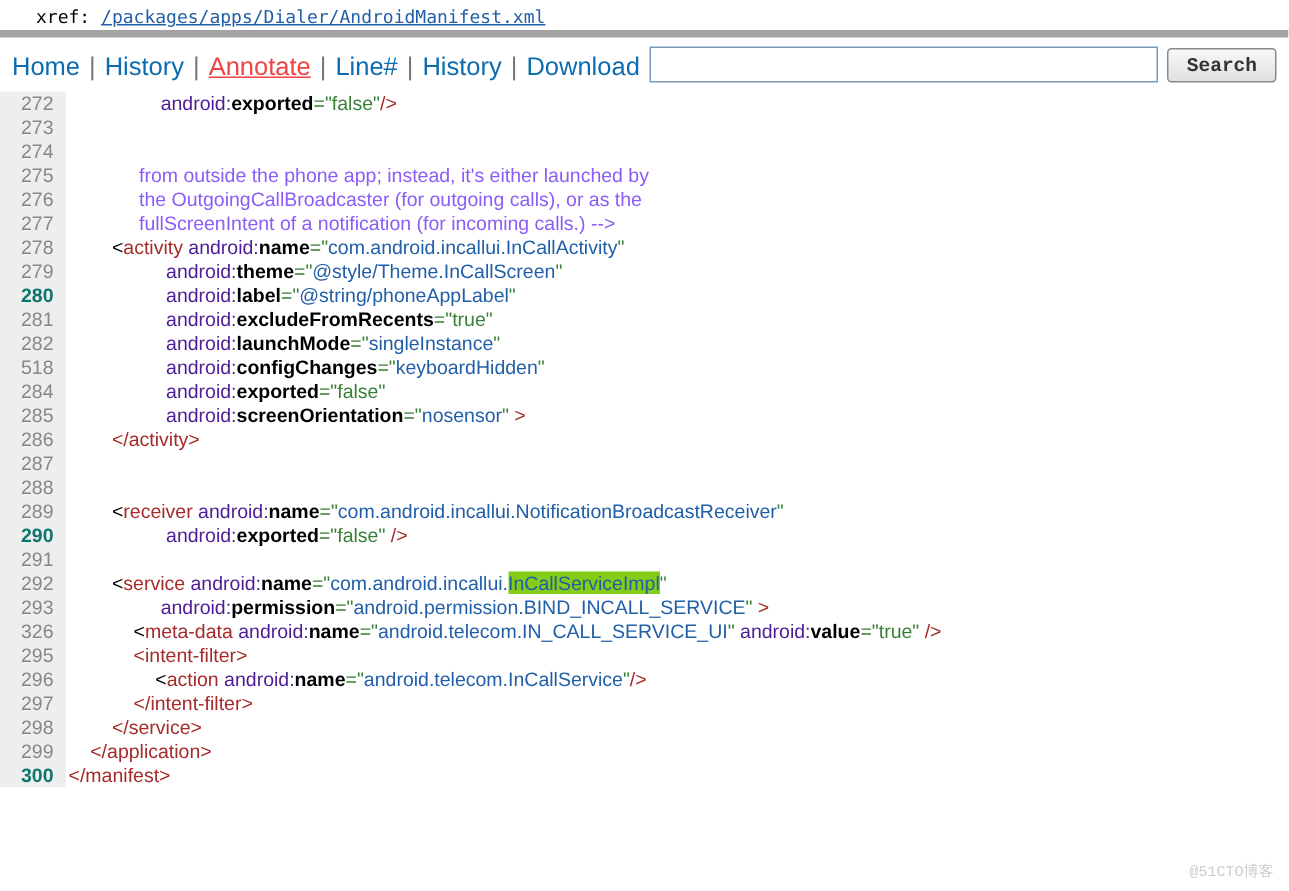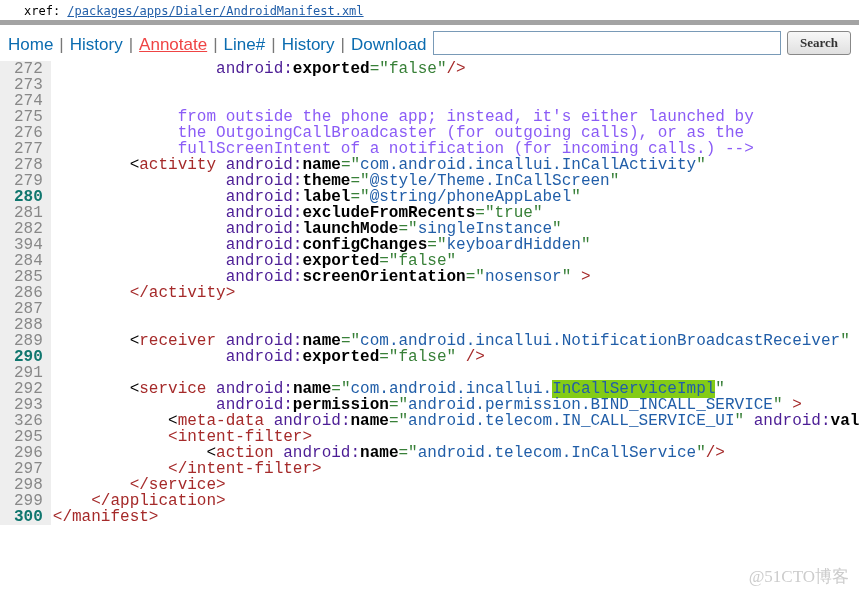--- a/index.html
+++ b/index.html
@@ -3,35 +3,35 @@
 <meta charset="utf-8">
 <style>
   body{margin:0;font-family:Verdana,Arial,sans-serif;font-size:13px;color:#000;background:#fff}
   .top{border-bottom:5px solid #a3a3a3;padding:4px 24px 2px;font-family:'DejaVu Sans Mono','Courier New',monospace;font-size:12px;color:#000}
   .top .xref{color:#000}
   .nav{padding:6px 8px;display:flex;align-items:flex-end;gap:6px;font-size:17px;color:#0b6cb0}
   .nav a{color:#0b6cb0;text-decoration:none}
   .nav .sep{color:#777}
   .nav .current{color:#ef4444;text-decoration:underline;font-weight:500}
   .searchbox{flex:1;min-width:200px;border:1px solid #799ab7;height:20px;padding:1px 4px;font-size:13px;background:#fff}
-  .btn{background:linear-gradient(#f8f8f8,#e0e0e0);border:1px solid #888;border-radius:3px;padding:3px 12px;font-family:Liberation Serif, serif;font-size:13px;font-weight:bold;color:#333;cursor:pointer}
-  .code{display:flex;font-family:Liberation Mono, monospace;font-size:16px;line-height:16px}
+  .btn{background:linear-gradient(#f8f8f8,#e0e0e0);border:1px solid #888;border-radius:3px;padding:3px 12px;font-family:Liberation Mono, monospace;font-size:13px;font-weight:bold;color:#333;cursor:pointer}
+  .code{display:flex;font-family:Liberation Sans, sans-serif;font-size:13px;line-height:16px}
   .gutter{background:#eee;text-align:right;color:#888;padding:0 8px 0 14px;user-select:none}
   .gutter div{height:16px}
   .gutter .bold{font-weight:bold;color:#0f766e}
   .src{white-space:pre;padding-left:2px}
   .src div{height:16px}
   .c{color:#8b5cf6}      
   .t{color:#a52a2a}      
   .a{color:#4c1d95}         
   .k{color:#000;font-weight:bold} 
   .q{color:#388038}      
   .n{color:#215ea8}      
   .hlt{background:#84cc16}
-  .wm{position:fixed;right:10px;bottom:6px;color:#ccc;font-size:17px;font-family:Liberation Serif, serif}
+  .wm{position:fixed;right:10px;bottom:6px;color:#ccc;font-size:10px;font-family:Liberation Mono, monospace}
 </style>
 </head>
 <body>
 
 <div class="top">
   <span class="xref">xref</span>: <a style="color:#215ea8;text-decoration:underline">/packages/apps/Dialer/AndroidManifest.xml</a>
 </div>
 
 <div class="nav">
   <a>Home</a>
@@ -55,21 +55,21 @@
       <div>273</div>
       <div>274</div>
       <div>275</div>
       <div>276</div>
       <div>277</div>
       <div>278</div>
       <div>279</div>
       <div class="bold">280</div>
       <div>281</div>
       <div>282</div>
-      <div>394</div>
+      <div>518</div>
       <div>284</div>
       <div>285</div>
       <div>286</div>
       <div>287</div>
       <div>288</div>
       <div>289</div>
       <div class="bold">290</div>
       <div>291</div>
       <div>292</div>
       <div>293</div>

